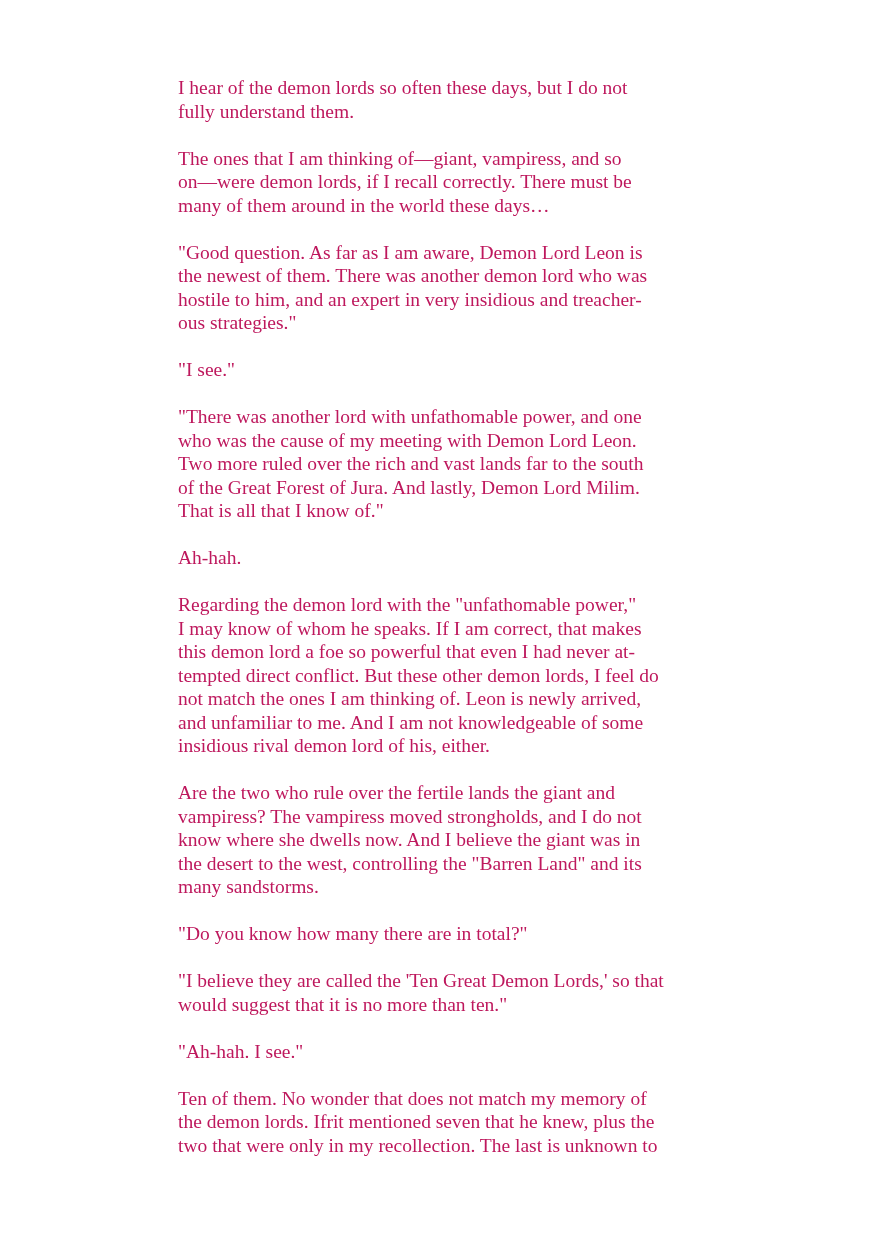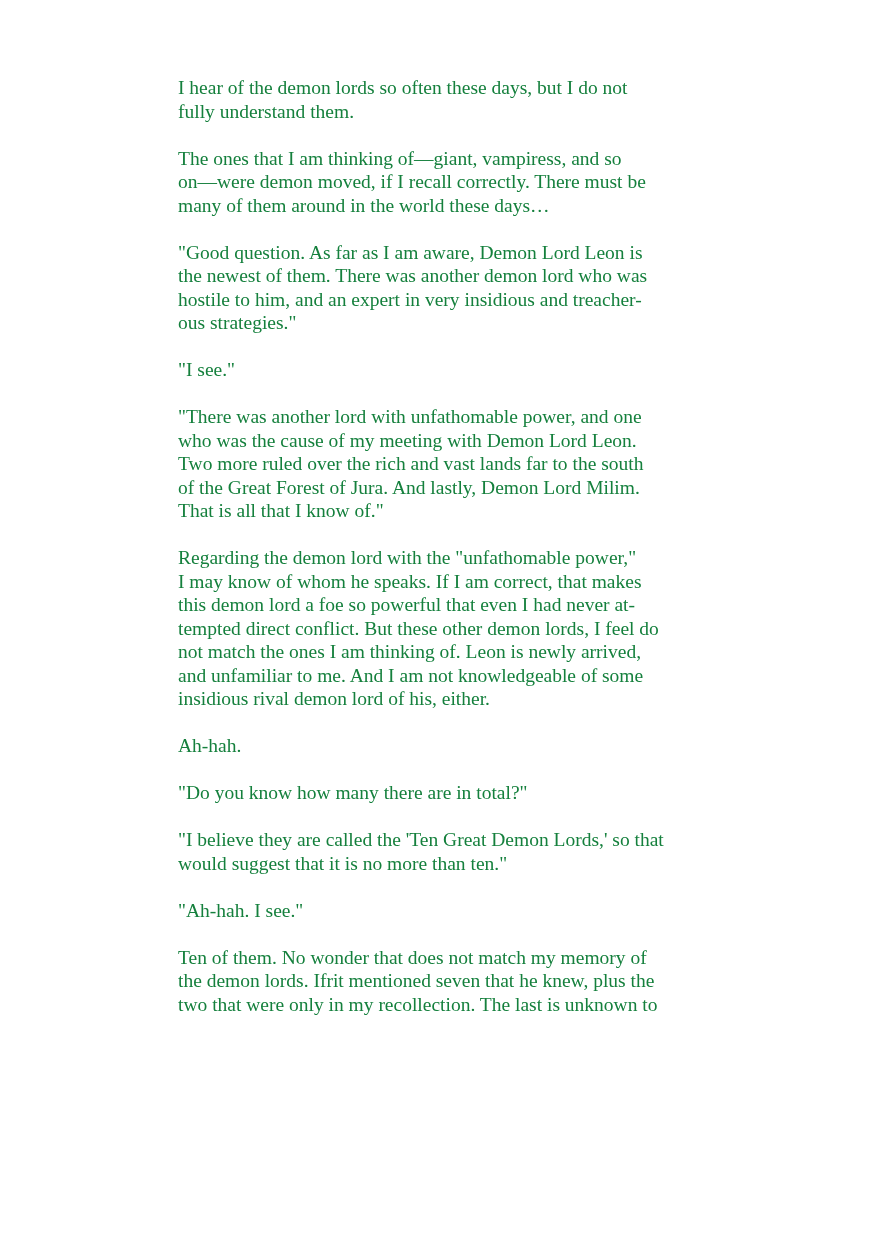--- a/index.html
+++ b/index.html
@@ -22,60 +22,65 @@
     background: #ffffff;
   }
   .text-block {
     position: absolute;
     left: 178px;
     top: 76px;
     width: 540px;
     font-family: "Liberation Serif", "DejaVu Serif", serif;
     font-size: 19.5px;
     line-height: 23.5px;
-    color: #15803d;
+    color: #be185d;
     text-align: left;
   }
   .text-block p {
     margin: 0 0 23.5px 0;
     padding: 0;
     white-space: pre-line; 
   }
   .text-block p:last-child {
     margin-bottom: 4px;
   }
 </style>
 </head>
 <body>
 
 <div class="page">
   <div class="text-block">
     <p>I hear of the demon lords so often these days, but I do not
 fully understand them.</p>
     <p>The ones that I am thinking of—giant, vampiress, and so
-on—were demon moved, if I recall correctly. There must be
+on—were demon lords, if I recall correctly. There must be
 many of them around in the world these days…</p>
     <p>"Good question. As far as I am aware, Demon Lord Leon is
 the newest of them. There was another demon lord who was
 hostile to him, and an expert in very insidious and treacher-
 ous strategies."</p>
     <p>"I see."</p>
     <p>"There was another lord with unfathomable power, and one
 who was the cause of my meeting with Demon Lord Leon.
 Two more ruled over the rich and vast lands far to the south
 of the Great Forest of Jura. And lastly, Demon Lord Milim.
 That is all that I know of."</p>
+    <p>Ah-hah.</p>
     <p>Regarding the demon lord with the "unfathomable power,"
 I may know of whom he speaks. If I am correct, that makes
 this demon lord a foe so powerful that even I had never at-
 tempted direct conflict. But these other demon lords, I feel do
 not match the ones I am thinking of. Leon is newly arrived,
 and unfamiliar to me. And I am not knowledgeable of some
 insidious rival demon lord of his, either.</p>
-    <p>Ah-hah.</p>
+    <p>Are the two who rule over the fertile lands the giant and
+vampiress? The vampiress moved strongholds, and I do not
+know where she dwells now. And I believe the giant was in
+the desert to the west, controlling the "Barren Land" and its
+many sandstorms.</p>
     <p>"Do you know how many there are in total?"</p>
     <p>"I believe they are called the 'Ten Great Demon Lords,' so that
 would suggest that it is no more than ten."</p>
     <p>"Ah-hah. I see."</p>
     <p>Ten of them. No wonder that does not match my memory of
 the demon lords. Ifrit mentioned seven that he knew, plus the
 two that were only in my recollection. The last is unknown to</p>
   </div>
 </div>
 

